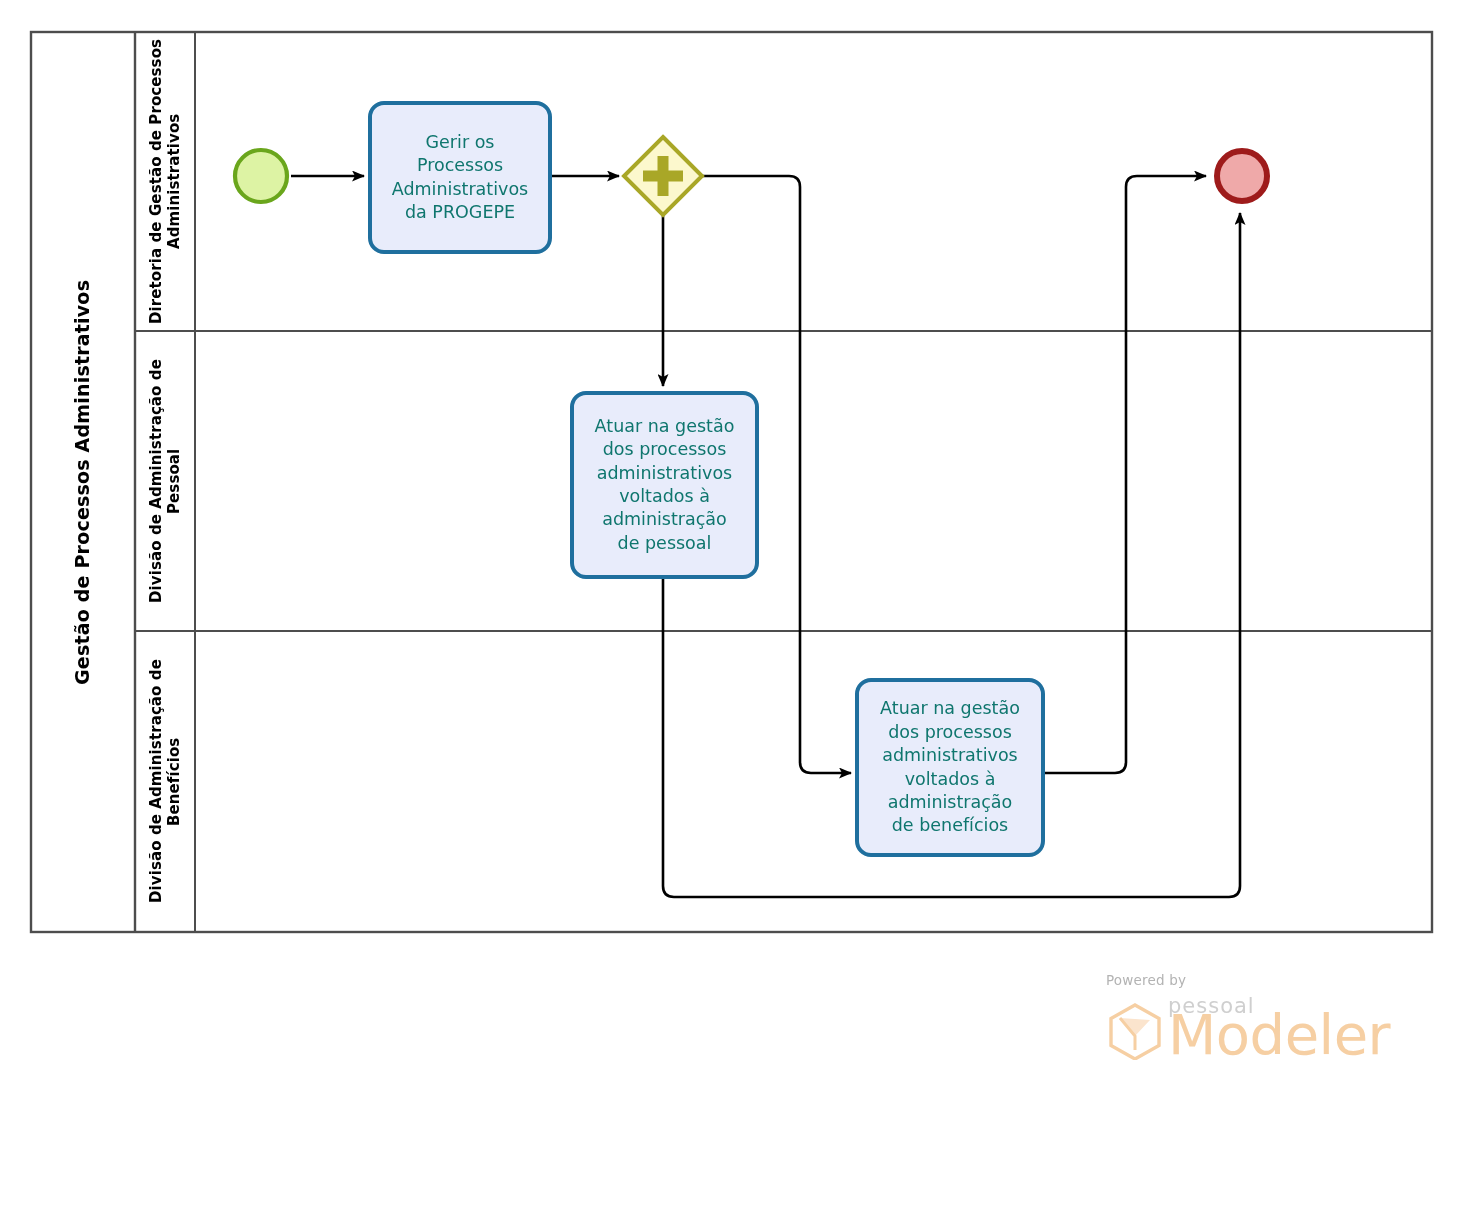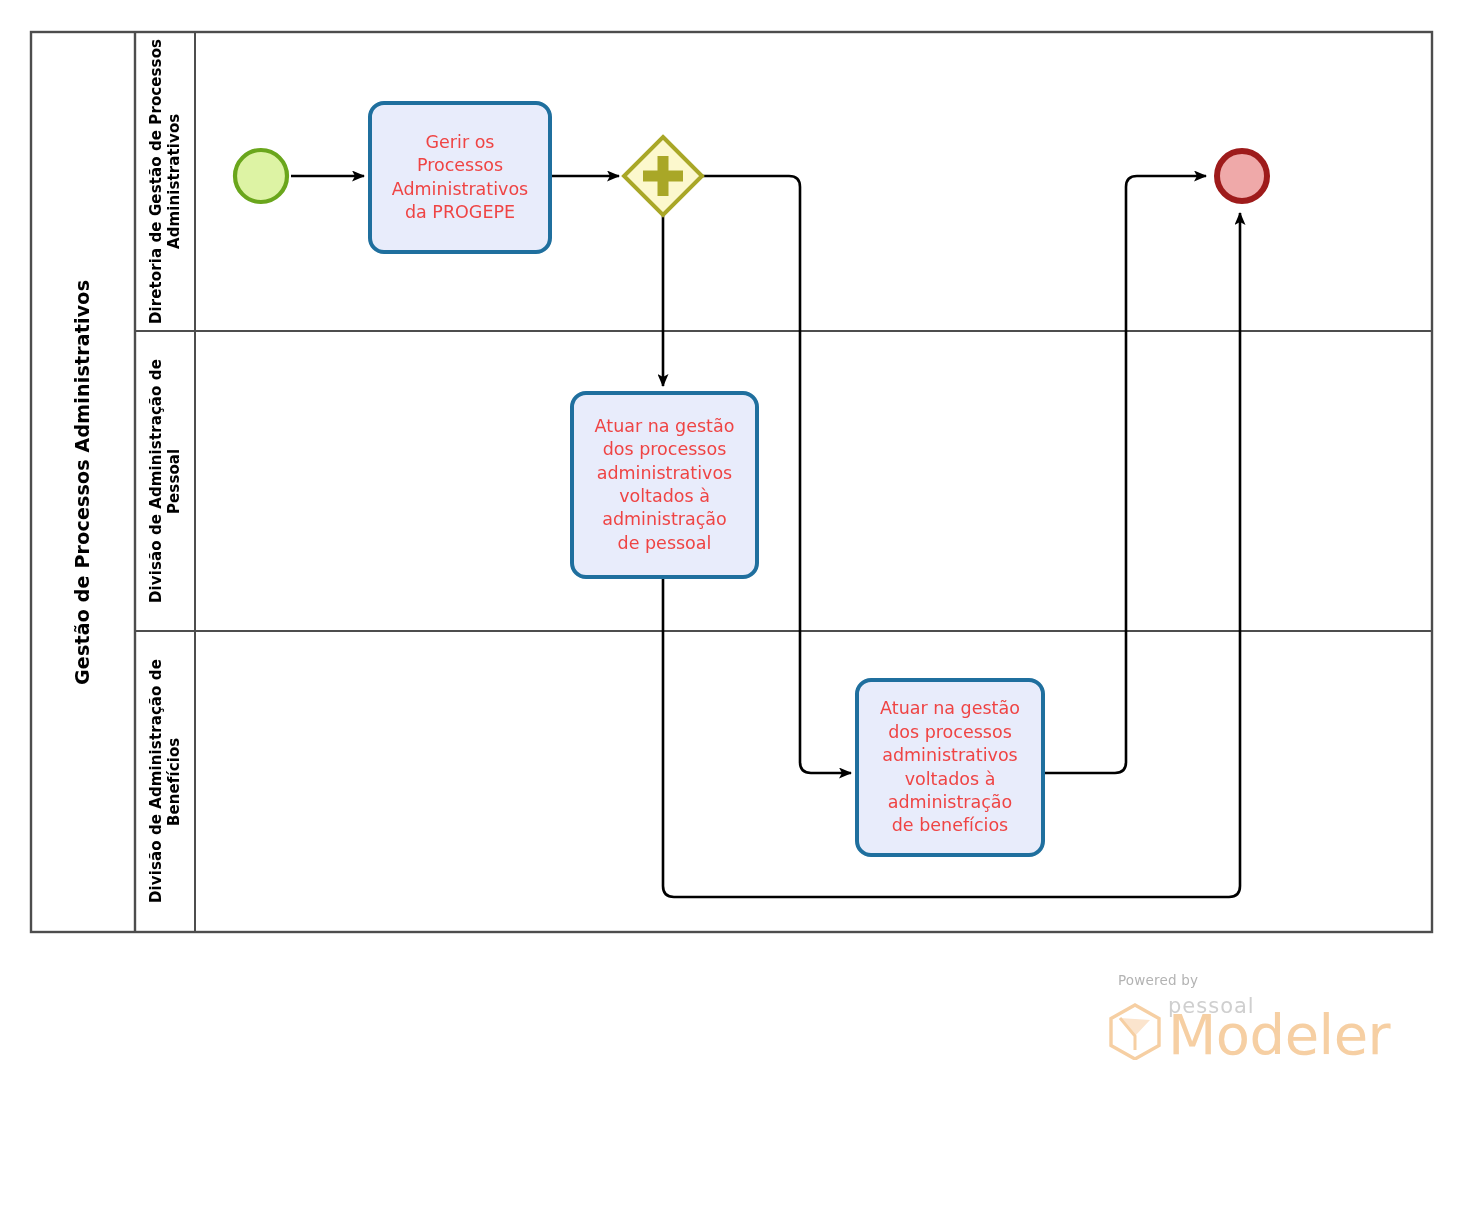--- a/index.html
+++ b/index.html
@@ -21,31 +21,31 @@
     line-height:1.22;
     white-space:pre-line;
   }
   .pool-title{font-size:19px;letter-spacing:.2px;}
   .lane-title{font-size:15px;letter-spacing:.1px;}
 
   .task-text{
     position:absolute;
     display:flex;align-items:center;justify-content:center;
     text-align:center;
-    color:#ef4444;
+    color:#0f766e;
     font-size:17.5px;
     line-height:1.34;
     white-space:pre-line;
     pointer-events:none;
   }
 
   .logo-wrap{position:absolute;left:1106px;top:972px;width:260px;height:90px;}
   .logo-powered{
     position:absolute;left:0;top:0;
-    font-size:13.5px;color:#b3b3b3;letter-spacing:.2px;margin-left:12px;
+    font-size:13.5px;color:#b3b3b3;letter-spacing:.2px;
   }
   .logo-bizagi{
     position:absolute;left:62px;top:22px;
     font-size:21px;color:#cfcfcf;letter-spacing:1px;
   }
   .logo-modeler{
     position:absolute;left:62px;top:35px;
     font-size:56px;color:#f6cfa3;letter-spacing:-0.5px;line-height:1;
   }
   .logo-mark{position:absolute;left:0px;top:30px;width:58px;height:58px;}

